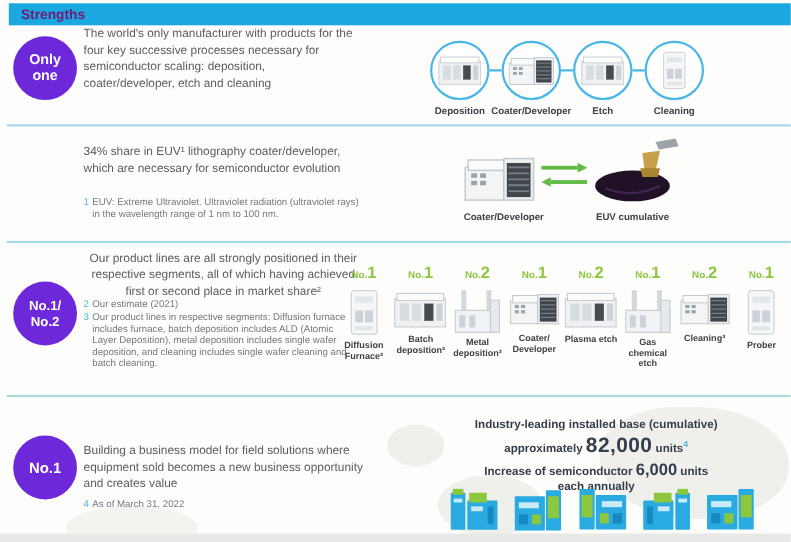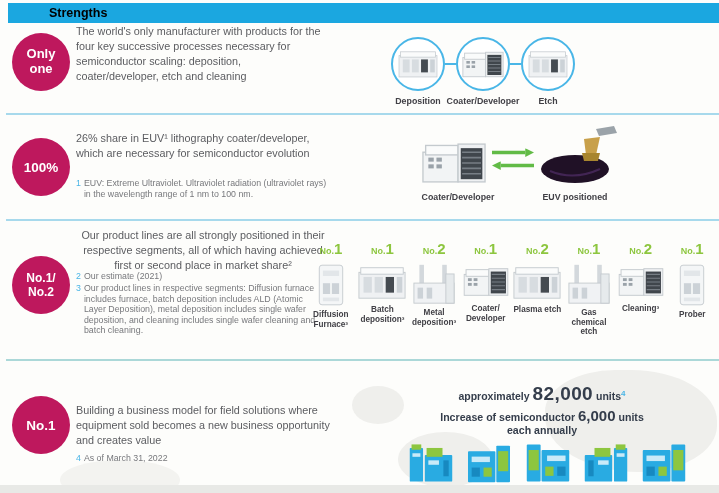--- a/index.html
+++ b/index.html
@@ -1,29 +1,29 @@
 <!DOCTYPE html>
 <html><head>
 <meta charset="utf-8">
 <style>
   html,body { margin:0; padding:0; background:#ffffff; }
   .page { position:relative; width:719px; height:493px; background:#fdfdfb;
           font-family:"Liberation Sans", sans-serif; overflow:hidden; color:#595a5e; }
 
   
   .header { position:absolute; left:8px; top:3px; right:0; height:20px; background:#1ba7e0; }
-  .header .title { display:block; color:#000000; font-size:12.5px; font-weight:bold; line-height:20px; padding-left:41px; }
+  .header .title { display:block; color:#701a75; font-size:12.5px; font-weight:bold; line-height:20px; padding-left:11px; }
 
   
   .divider { position:absolute; left:6px; right:0; height:2px; background:#a7d9ec; }
   .div1 { top:113px; } .div2 { top:219px; } .div3 { top:359px; background:#abd8d8; }
   .bottom-strip { position:absolute; left:0; right:0; bottom:0; height:8px; background:#e8e9e6; }
 
   
-  .badge { position:absolute; width:58px; height:58px; border-radius:50%; background:#be185d; color:#fff;
+  .badge { position:absolute; width:58px; height:58px; border-radius:50%; background:#6d28d9; color:#fff;
            font-weight:bold; display:flex; align-items:center; justify-content:center; text-align:center;
            white-space:pre-line; }
   .badge1 { left:12px; top:33px;  font-size:13px;   line-height:1.15; }
   .badge2 { left:12px; top:138px; font-size:13.5px; }
   .badge3 { left:12px; top:256px; font-size:12px;   line-height:1.2; }
   .badge4 { left:12px; top:396px; font-size:13.5px; }
 
   
   .body { position:absolute; margin:0; font-size:10.8px; line-height:15px; color:#5b5c60; }
   .body1 { left:76px; top:24px;  width:248px; }
@@ -184,26 +184,33 @@
       <div class="proc-label">Coater/Developer</div>
     </div>
     <div class="proc">
       <div class="proc-circle">
         <svg width="40" height="32" viewBox="0 0 52 42">
             <use href="#m-wide"></use>
           </svg>
       </div>
       <div class="proc-label">Etch</div>
     </div>
+    <div class="proc">
+      <div class="proc-circle">
+        <svg width="30" height="36" viewBox="0 0 40 48">
+            <use href="#m-tall"></use>
+          </svg>
+      </div>
+      <div class="proc-label">Cleaning</div>
+    </div>
   </div>
 
   <div class="divider div1"></div>
 
-  <div class="badge badge2">100%</div>
-  <p class="body body2">26% share in EUV¹ lithography coater/developer, which are necessary for semiconductor evolution</p>
+  <p class="body body2">34% share in EUV¹ lithography coater/developer, which are necessary for semiconductor evolution</p>
   <div class="fn fn1">
     <span class="num">1</span>
     <span class="txt">EUV: Extreme Ultraviolet. Ultraviolet radiation (ultraviolet rays) in the wavelength range of 1 nm to 100 nm.</span>
   </div>
   <svg class="cd-machine" width="66" height="54" viewBox="0 0 48 40">
       <use href="#m-box"></use>
     </svg>
   <div class="cd-label">Coater/Developer</div>
   <div class="arrows">
     <svg width="42" height="9" viewBox="0 0 48 10">
@@ -213,21 +220,21 @@
         <use href="#arrow-left"></use>
       </svg>
   </div>
   <svg class="wafer" width="85" height="62" viewBox="0 0 85 62">
     <ellipse cx="37" cy="45" rx="34" ry="14" fill="#201126"></ellipse>
     <path d="M12 47 Q 36 57 62 45" stroke="#4b2a60" stroke-width="2" fill="none" opacity="0.8"></path>
     <polygon points="46,15 62,13 58,31 48,31" fill="#c8a04a"></polygon>
     <polygon points="44,29 62,29 60,37 46,37" fill="#a8852f"></polygon>
     <polygon points="58,5 76,2 79,9 61,12" fill="#9ba3a9"></polygon>
   </svg>
-  <div class="euv-label">EUV positioned</div>
+  <div class="euv-label">EUV cumulative</div>
 
   <div class="divider div2"></div>
 
   <div class="badge badge3">No.1/
 No.2</div>
   <p class="body body3">Our product lines are all strongly positioned in their respective segments, all of which having achieved first or second place in market share²</p>
   <div class="fn fn2">
     <span class="num">2</span>
     <span class="txt">Our estimate (2021)</span>
   </div>
@@ -308,20 +315,21 @@
   <div class="blob blob4"></div>
 
   <div class="badge badge4">No.1</div>
   <p class="body body4">Building a business model for field solutions where equipment sold becomes a new business opportunity and creates value</p>
   <div class="fn fn4">
     <span class="num">4</span>
     <span class="txt">As of March 31, 2022</span>
   </div>
 
   <div class="stats">
+    <div class="l1">Industry-leading installed base (cumulative)</div>
     <div class="l2">
       <span>approximately</span>
       <span class="big">82,000</span>
       <span>units</span><span class="sup">4</span>
     </div>
     <div class="l3">
       <span>Increase of semiconductor</span>
       <span class="mid">6,000</span>
       <span>units</span>
     </div>

